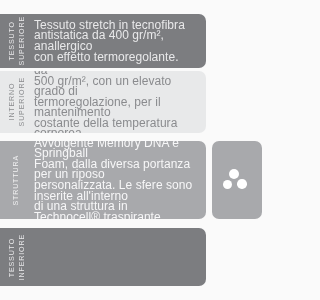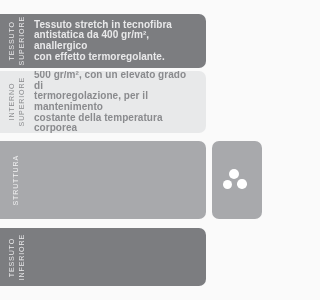--- a/index.html
+++ b/index.html
@@ -47,26 +47,26 @@
     writing-mode: vertical-rl;
     transform: rotate(180deg);
     text-align: center;
     font-size: 7.1px;
     letter-spacing: 0.85px;
     line-height: 9.5px;
     font-weight: 400;
     white-space: pre-line;
   }
   .body-text {
-    font-size: 10px;
+    font-size: 12px;
     line-height: 10.6px;
     letter-spacing: 0.05px;
     padding-right: 10px;
     white-space: pre-line;
-    font-weight: 700;
+    font-weight: 400;
   }
 
   
   #layer-1 {
     top: 14px;
     width: 218px;
     height: 54px;
     background: #7c7d80;
   }
   #layer-1 .vlabel { color: #e9e9ea; }
@@ -150,20 +150,24 @@
 costante della temperatura corporea
 in tutte le stagioni.</div>
     </div>
   </div>
 
   <div class="layer" id="layer-3">
     <div class="layer-main">
       <div class="vlabel-wrap">
         <div class="vlabel">STRUTTURA</div>
       </div>
+      <div class="body-text">Avvolgente Memory DNA e Springball
+Foam, dalla diversa portanza per un riposo
+personalizzata. Le sfere sono inserite all'interno
+di una struttura in Technocell® traspirante.</div>
     </div>
   </div>
 
   <div id="sphere-panel">
     <span class="sphere" id="sphere-top"></span>
     <span class="sphere" id="sphere-left"></span>
     <span class="sphere" id="sphere-right"></span>
   </div>
 
   <div class="layer" id="layer-4">

